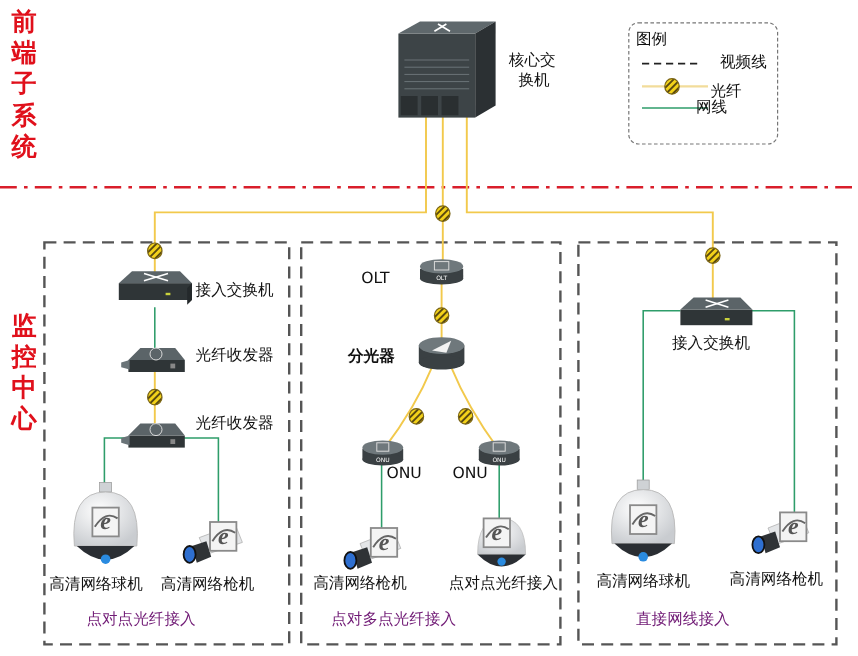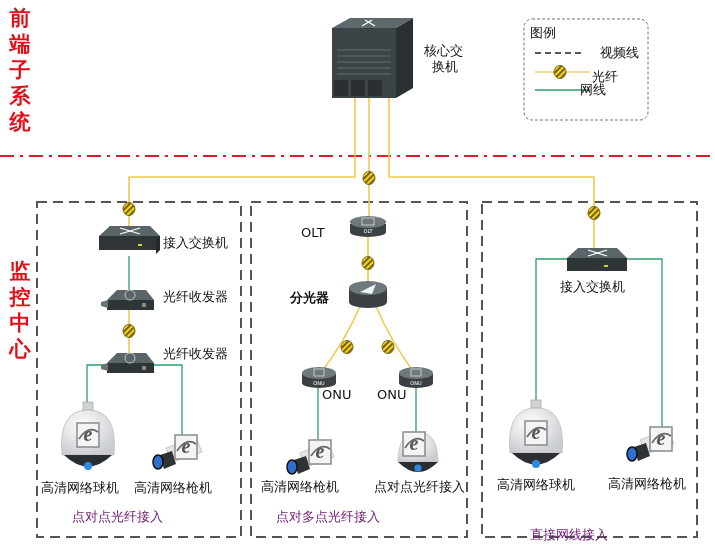--- a/index.html
+++ b/index.html
@@ -241,13 +241,13 @@
 <div class="lbl" style="left:290px; top:291px;font-weight:bold;">分光器</div>
 <div class="lbl" style="left:322px; top:388px;">ONU</div>
 <div class="lbl" style="left:377px; top:388px;">ONU</div>
 <div class="lbl" style="left:261px; top:480px;">高清网络枪机</div>
 <div class="lbl" style="left:374px; top:480px;">点对点光纤接入</div>
 <div class="zone-title" style="left:276px; top:510px;">点对多点光纤接入</div>
 
 <div class="lbl" style="left:560px; top:280px;">接入交换机</div>
 <div class="lbl" style="left:497px; top:478px;">高清网络球机</div>
 <div class="lbl" style="left:608px; top:477px;">高清网络枪机</div>
-<div class="zone-title" style="left:530px; top:528px;">直接网线接入</div>
+<div class="zone-title" style="left:530px; top:510px;">直接网线接入</div>
 
 </body></html>

